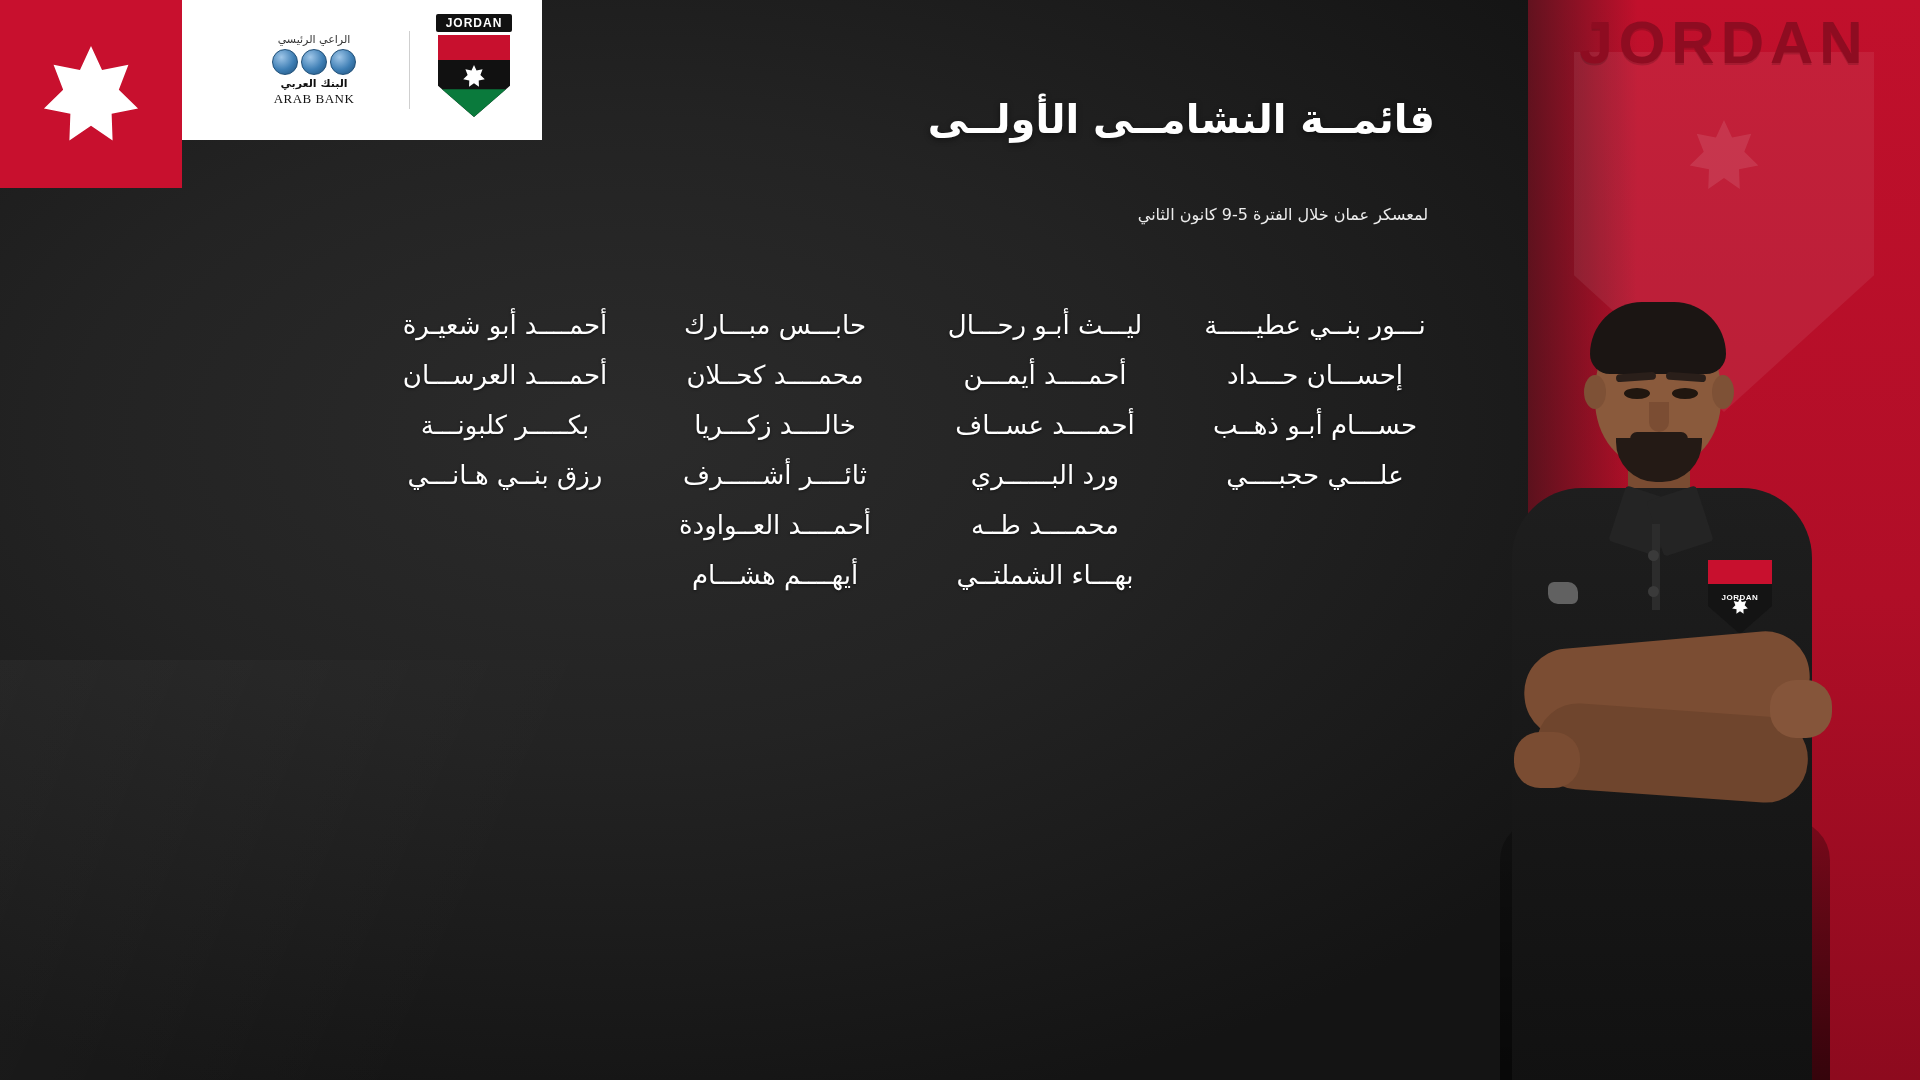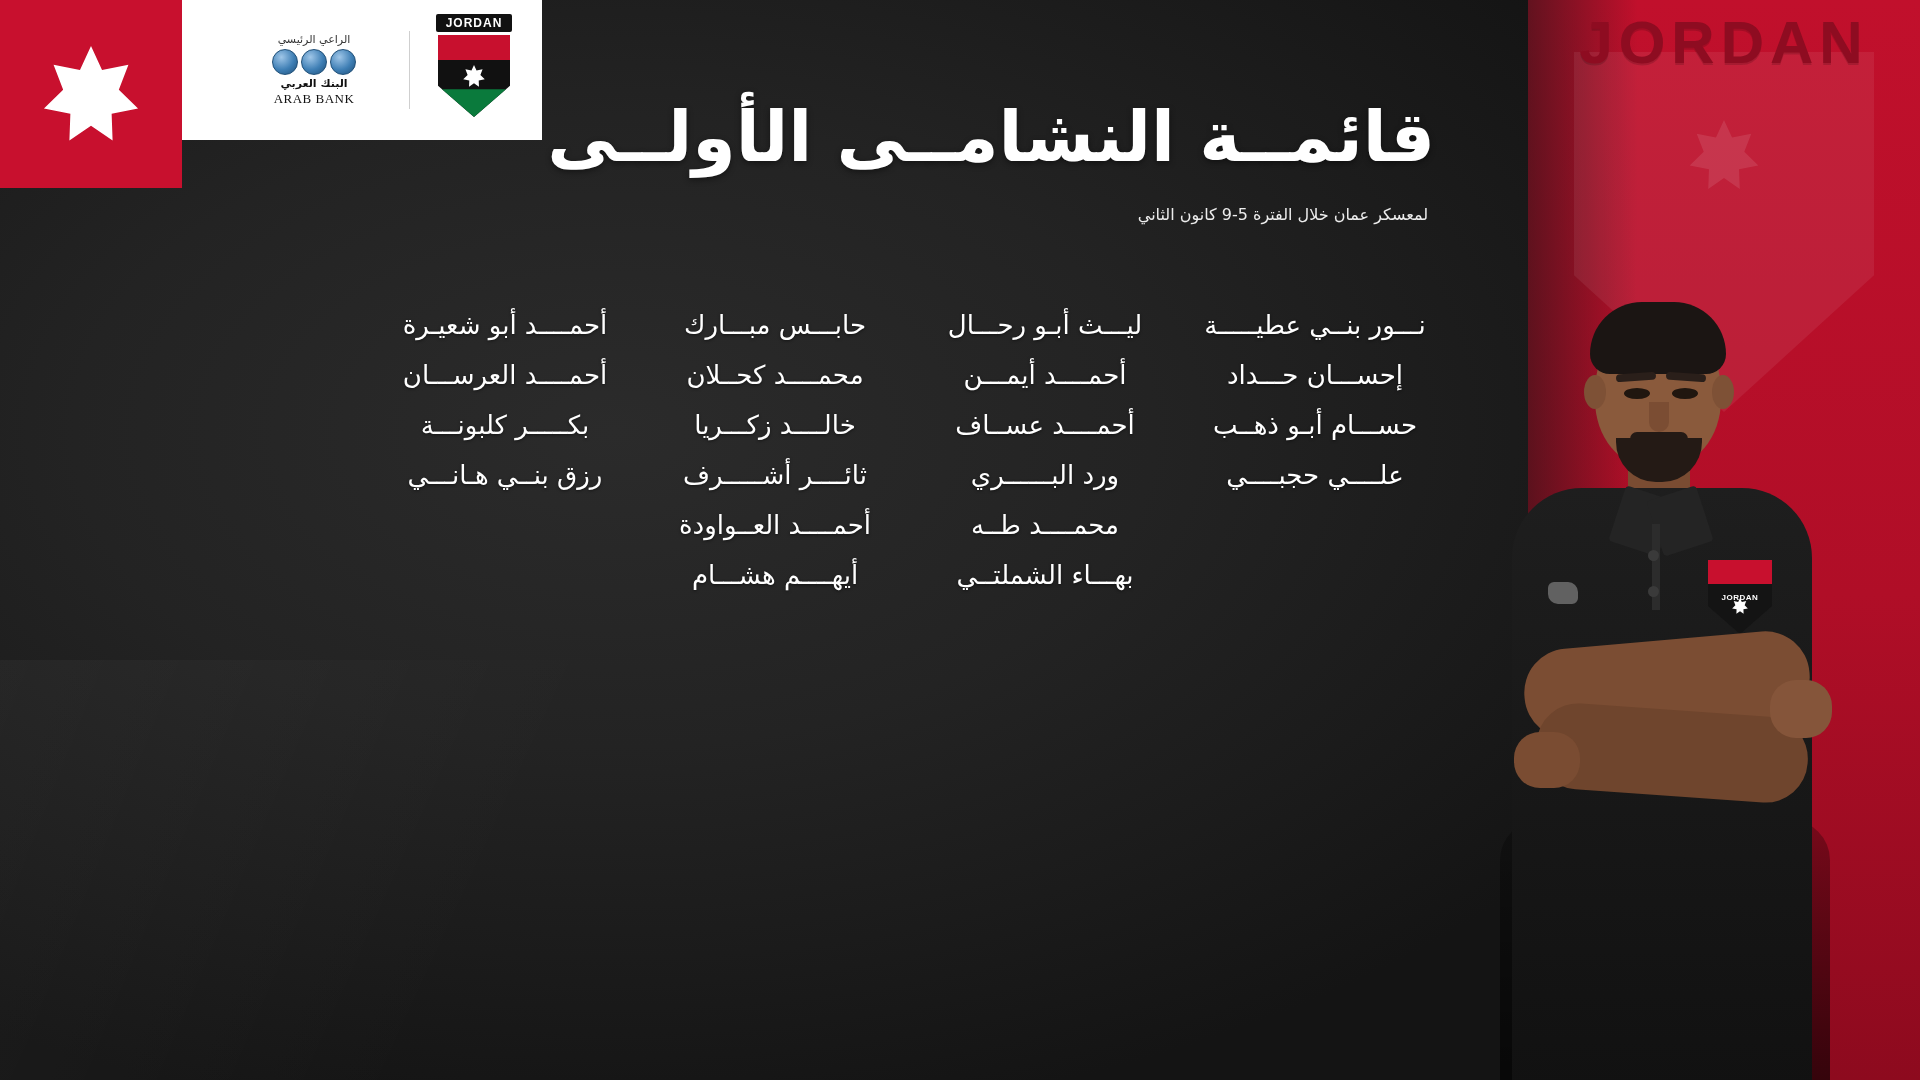--- a/index.html
+++ b/index.html
@@ -101,21 +101,21 @@
     border:1px solid #1f4f78;
   }
   .bank .bank-ar { font-size: 11px; color:#111; font-weight:bold; line-height:1.1;}
   .bank .bank-en { font-size: 13px; color:#111; font-weight:normal; letter-spacing:.5px;
                    font-family:"Liberation Serif", serif; }
 
   
   .title {
     position: absolute; top: 96px; right: 485px;
     color: #ffffff;
-    font-size: 70px; font-weight: bold;
+    font-size: 40px; font-weight: bold;
     letter-spacing: 2px;
     white-space: nowrap;
     text-shadow: 0 2px 6px rgba(0,0,0,.45);
     z-index: 4;
   }
   .subtitle {
     position: absolute; top: 205px; right: 492px;
     color: #ededed;
     font-size: 16px;
     white-space: nowrap;

